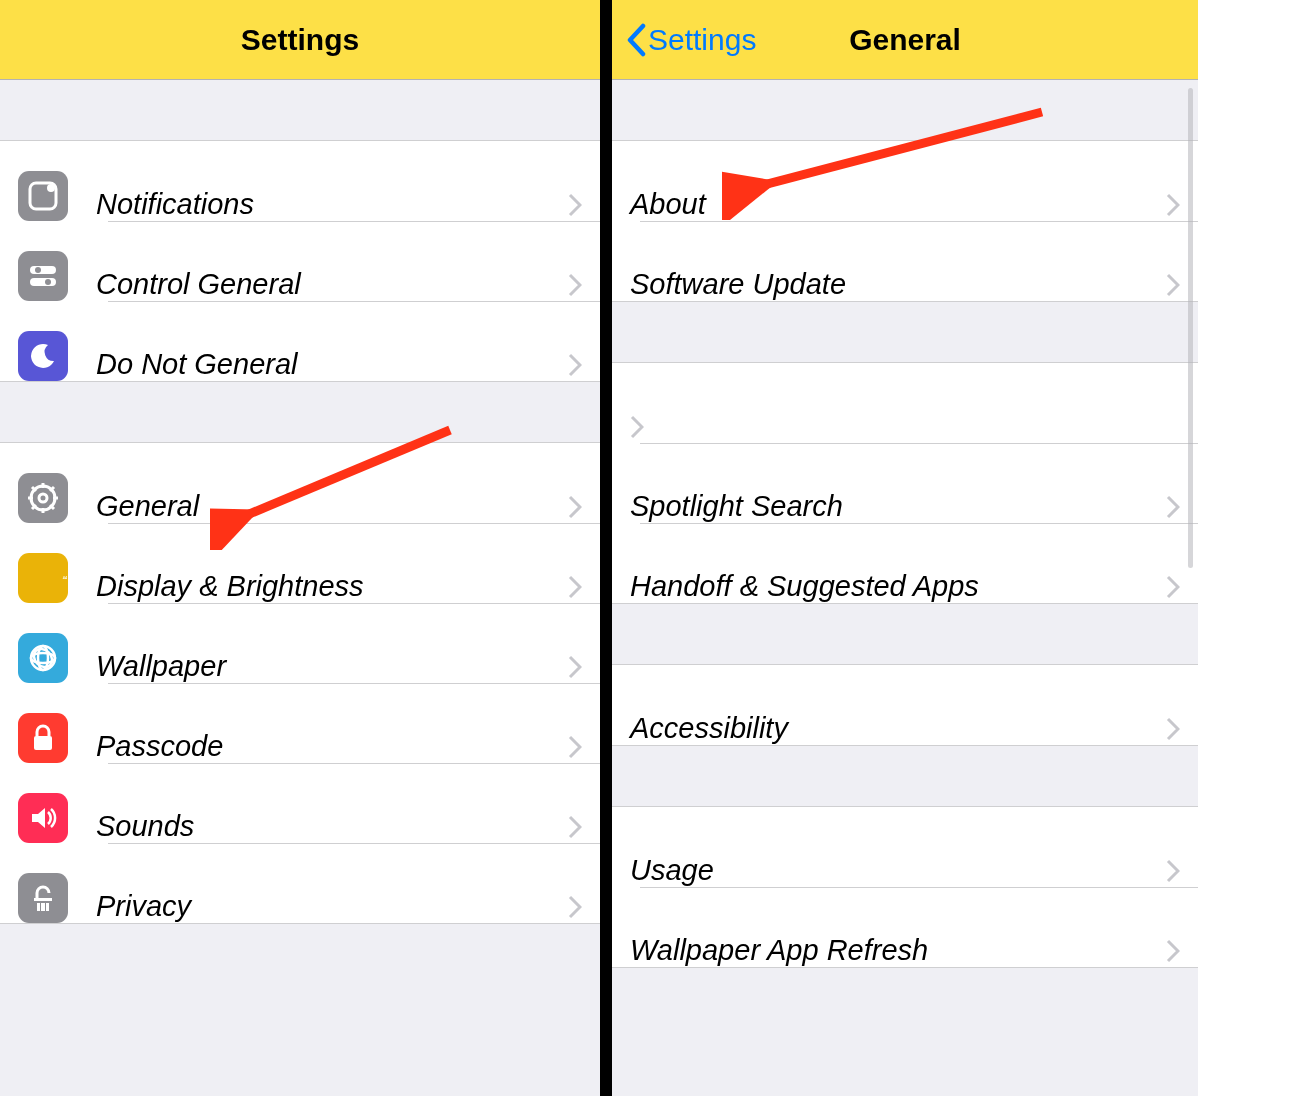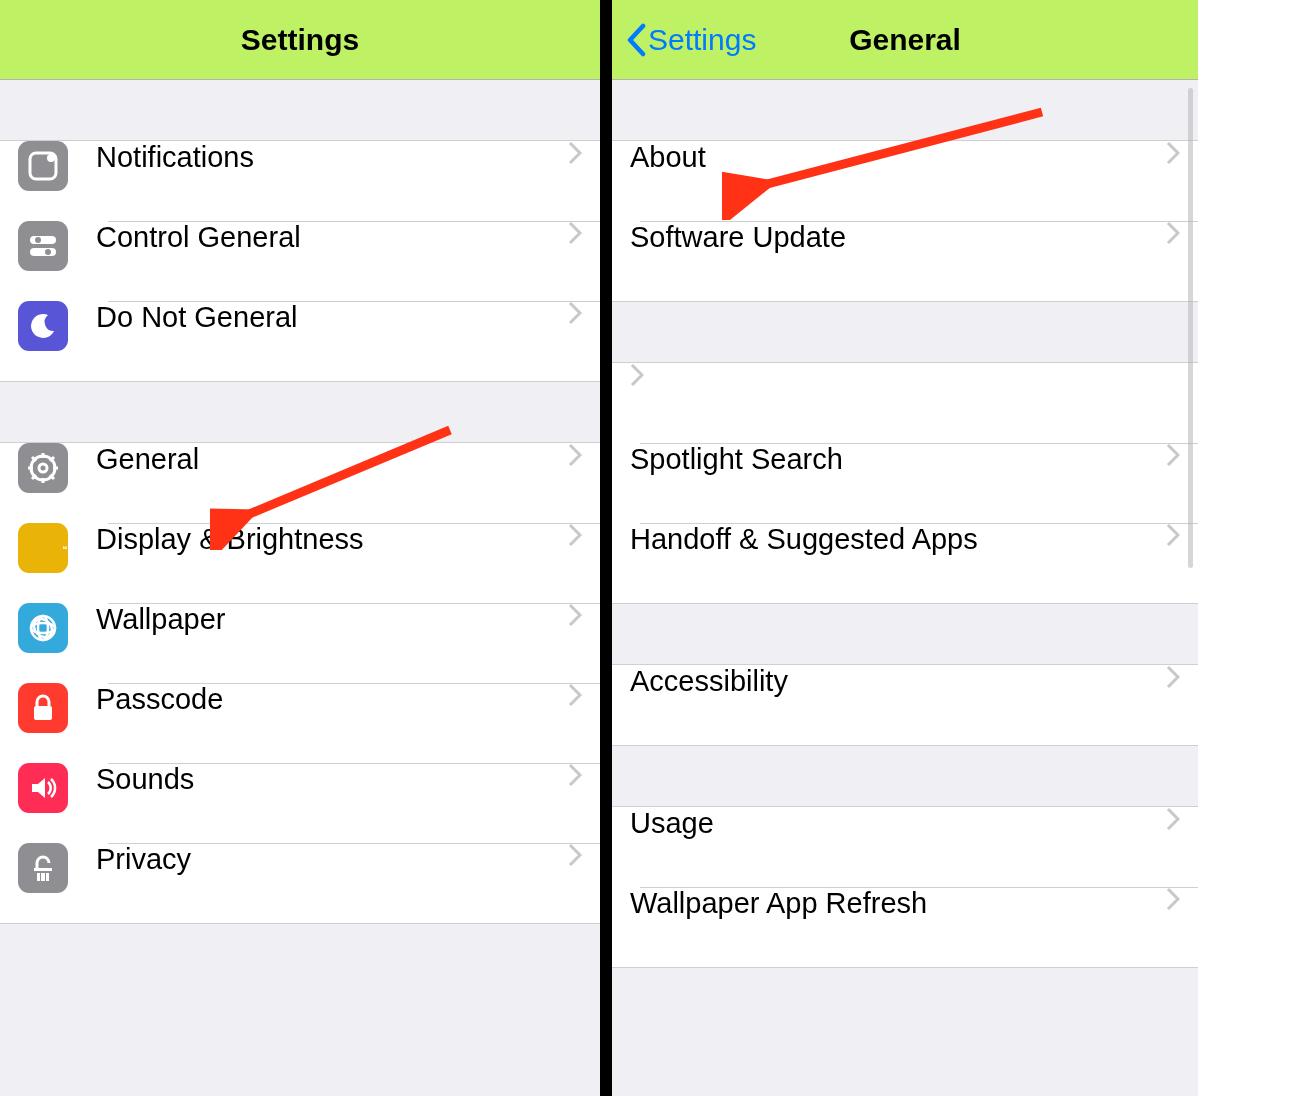--- a/index.html
+++ b/index.html
@@ -23,21 +23,21 @@
   }
   .pane-left { width: 600px; }
   .divider {
     width: 12px;
     background: #000;
   }
   .pane-right { width: 586px; position: relative; }
 
   .navbar {
     height: 80px;
-    background: #bef264;
+    background: #fde047;
     border-bottom: 1px solid #b2b2b4;
     display: flex;
     align-items: center;
     justify-content: center;
     position: relative;
   }
   .navbar-title {
     font-size: 30px;
     font-weight: 700;
     color: #000;
@@ -59,24 +59,25 @@
     border-top: 1px solid #cfcfd1;
     border-bottom: 1px solid #cfcfd1;
   }
   .section-gap {
     height: 60px;
   }
 
   .row {
     height: 80px;
     display: flex;
-    align-items: flex-start;
+    align-items: flex-end;
     padding: 0 18px 0 18px;
     position: relative;
     cursor: pointer;
+    font-style: italic;
   }
   .row + .row::before {
     content: "";
     position: absolute;
     top: 0;
     left: 108px;
     right: 0;
     height: 1px;
     background: #cfcfd1;
   }

